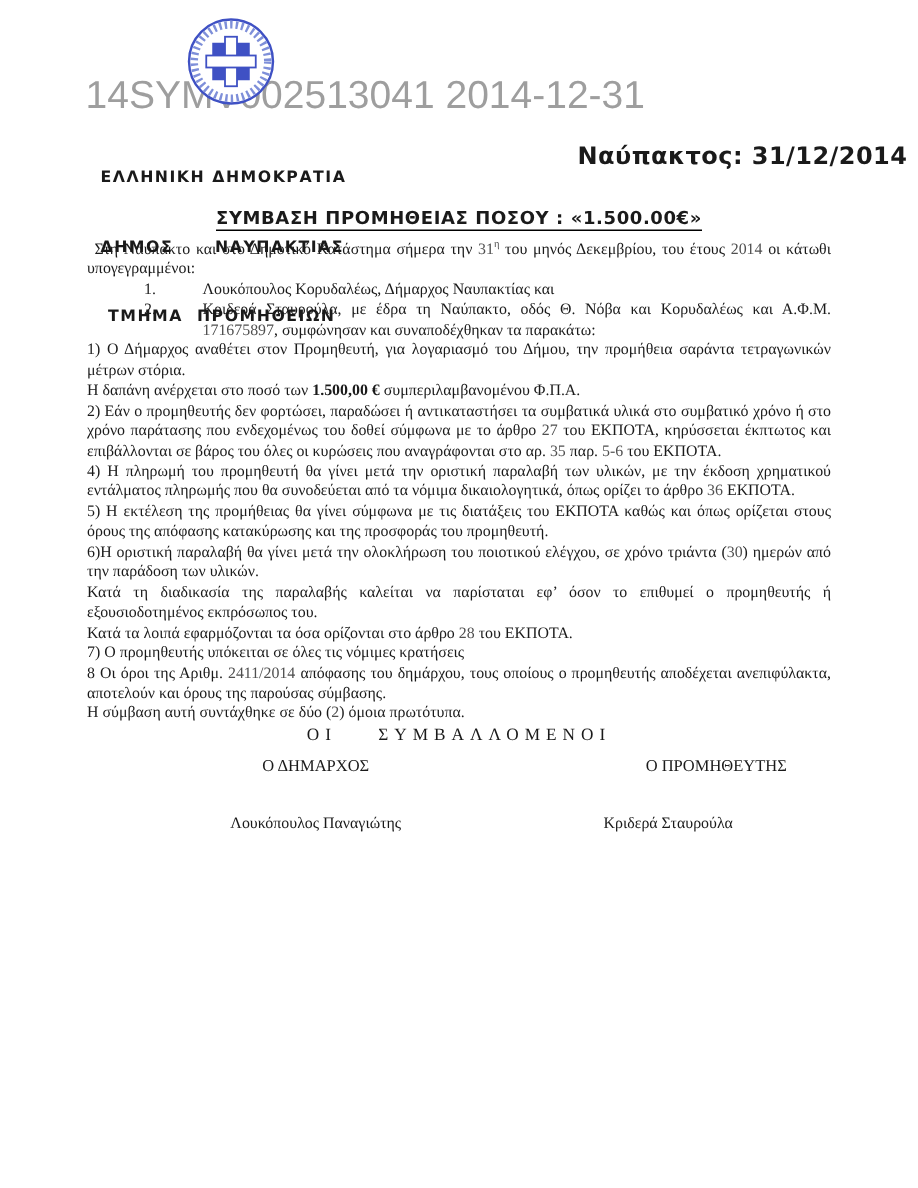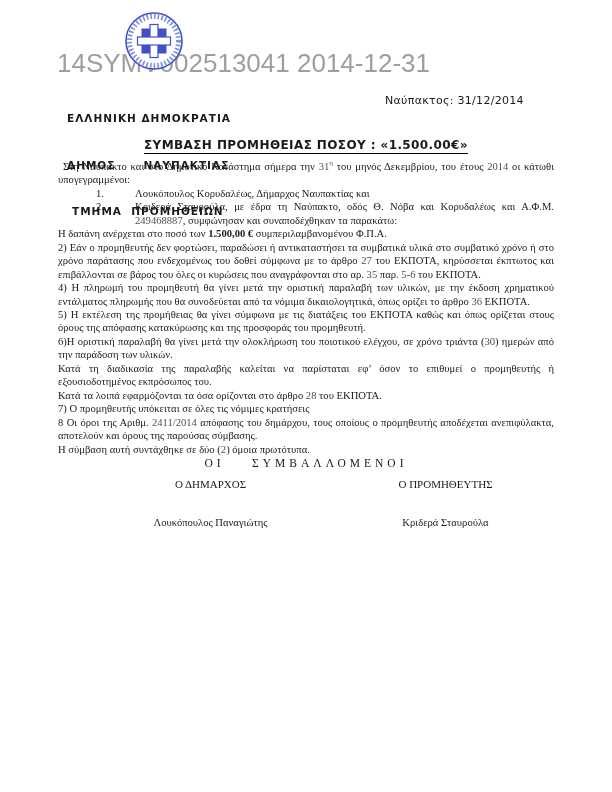--- a/index.html
+++ b/index.html
@@ -31,21 +31,21 @@
     position:absolute;left:67px;top:80px;z-index:3;
     font-family:"DejaVu Sans", sans-serif;
     font-weight:bold;font-size:10.5px;line-height:15.5px;
     letter-spacing:1px;white-space:pre;
   }
   .org-line2{padding-left:0;}
   .org-line3{padding-left:5px;}
   .place-date{
     position:absolute;left:385px;top:94px;z-index:3;
     font-family:"DejaVu Sans", sans-serif;
-    font-weight:normal;font-size:11px;letter-spacing:0.3px;
+    font-weight:bold;font-size:16px;letter-spacing:0.3px;
   }
   
   .content{
     position:absolute;left:58px;top:138px;width:496px;z-index:3;
   }
   .doc-title{
     text-align:center;
     font-family:"DejaVu Sans", sans-serif;
     font-weight:bold;font-size:12px;letter-spacing:0.4px;
     margin-bottom:8px;
@@ -62,21 +62,21 @@
   .s-num{color:#4f4f4f;}
   .s-bold{font-weight:bold;}
   sup.s-sup{font-size:7px;color:#4f4f4f;line-height:0;}
   
   .parties-heading{
     text-align:center;
     font-size:11.5px;letter-spacing:4px;
     margin-top:1px;white-space:pre;
   }
   .sig-row{display:flex;font-size:11px;}
-  .roles-row{margin-top:9px;}
+  .roles-row{margin-top:9px;gap:32px;}
   .names-row{margin-top:27px;font-size:10.6px;}
   .sig-col{text-align:center;}
   .sig-col.left{margin-left:85px;width:135px;}
   .sig-col.right{margin-left:95px;width:145px;}
 </style>
 </head>
 <body>
 
 <div class="page">
 
@@ -102,21 +102,22 @@
   <div class="place-date">Ναύπακτος: 31/12/2014</div>
 
   <div class="content">
     <div class="doc-title">
       <span class="u">ΣΥΜΒΑΣΗ  ΠΡΟΜΗΘΕΙΑΣ  ΠΟΣΟΥ : «1.500.00€»</span>
     </div>
 
     <div class="body-text" id="body-text">
         <div class="block intro"><span>Στη Ναύπακτο και στο Δημοτικό Κατάστημα σήμερα την </span><span class="s-num">31</span><sup class="s-sup">η</sup><span> του μηνός  Δεκεμβρίου, του έτους </span><span class="s-num">2014</span><span> οι κάτωθι υπογεγραμμένοι:</span></div>
         <div class="block li"><span class="li-num">1.</span><span>Λουκόπουλος Κορυδαλέως, Δήμαρχος Ναυπακτίας και</span></div>
-        <div class="block li"><span class="li-num">2.</span><span>Κριδερά Σταυρούλα, με έδρα  τη Ναύπακτο, οδός Θ. Νόβα και Κορυδαλέως και Α.Φ.Μ. </span><span class="s-num">249468887</span><span>, συμφώνησαν και συναποδέχθηκαν τα παρακάτω:</span></div>
+        <div class="block li"><span class="li-num">2.</span><span>Κριδερά Σταυρούλα, με έδρα  τη Ναύπακτο, οδός Θ. Νόβα και Κορυδαλέως και Α.Φ.Μ. </span><span class="s-num">171675897</span><span>, συμφώνησαν και συναποδέχθηκαν τα παρακάτω:</span></div>
+        <div class="block p"><span>1) Ο Δήμαρχος αναθέτει στον Προμηθευτή, για λογαριασμό του Δήμου, την προμήθεια σαράντα τετραγωνικών μέτρων στόρια.</span></div>
         <div class="block p"><span>Η δαπάνη ανέρχεται στο ποσό των  </span><span class="s-bold">1.500,00 €</span><span> συμπεριλαμβανομένου Φ.Π.Α.</span></div>
         <div class="block p"><span>2) Εάν ο προμηθευτής δεν φορτώσει, παραδώσει ή αντικαταστήσει τα συμβατικά υλικά στο συμβατικό χρόνο ή στο χρόνο παράτασης που ενδεχομένως του δοθεί σύμφωνα με το άρθρο </span><span class="s-num">27</span><span> του ΕΚΠΟΤΑ, κηρύσσεται έκπτωτος και επιβάλλονται σε βάρος του όλες οι κυρώσεις που αναγράφονται στο αρ. </span><span class="s-num">35</span><span> παρ. </span><span class="s-num">5-6</span><span> του ΕΚΠΟΤΑ.</span></div>
         <div class="block p"><span>4) Η πληρωμή του προμηθευτή θα γίνει μετά την οριστική παραλαβή των υλικών, με την έκδοση χρηματικού εντάλματος  πληρωμής που θα συνοδεύεται από τα νόμιμα δικαιολογητικά, όπως ορίζει το άρθρο </span><span class="s-num">36</span><span> ΕΚΠΟΤΑ.</span></div>
         <div class="block p"><span>5) Η εκτέλεση της προμήθειας θα γίνει σύμφωνα με τις διατάξεις του  ΕΚΠΟΤΑ καθώς και όπως ορίζεται στους όρους της απόφασης κατακύρωσης και της προσφοράς του προμηθευτή.</span></div>
         <div class="block p"><span>6)Η οριστική παραλαβή θα γίνει μετά την ολοκλήρωση του ποιοτικού ελέγχου, σε χρόνο τριάντα (</span><span class="s-num">30</span><span>) ημερών από την παράδοση των υλικών.</span></div>
         <div class="block p"><span>Κατά τη διαδικασία της παραλαβής καλείται να παρίσταται εφ’ όσον το επιθυμεί ο προμηθευτής ή εξουσιοδοτημένος εκπρόσωπος του.</span></div>
         <div class="block p"><span>Κατά τα λοιπά εφαρμόζονται τα όσα ορίζονται στο άρθρο </span><span class="s-num">28</span><span> του ΕΚΠΟΤΑ.</span></div>
         <div class="block p"><span>7) Ο προμηθευτής υπόκειται σε όλες τις νόμιμες κρατήσεις</span></div>
         <div class="block p"><span>8 Οι όροι της Αριθμ. </span><span class="s-num">2411/2014</span><span> απόφασης του δημάρχου, τους οποίους ο προμηθευτής αποδέχεται ανεπιφύλακτα, αποτελούν και όρους της παρούσας σύμβασης.</span></div>
         <div class="block p"><span>Η σύμβαση αυτή συντάχθηκε σε δύο (</span><span class="s-num">2</span><span>) όμοια πρωτότυπα.</span></div>

